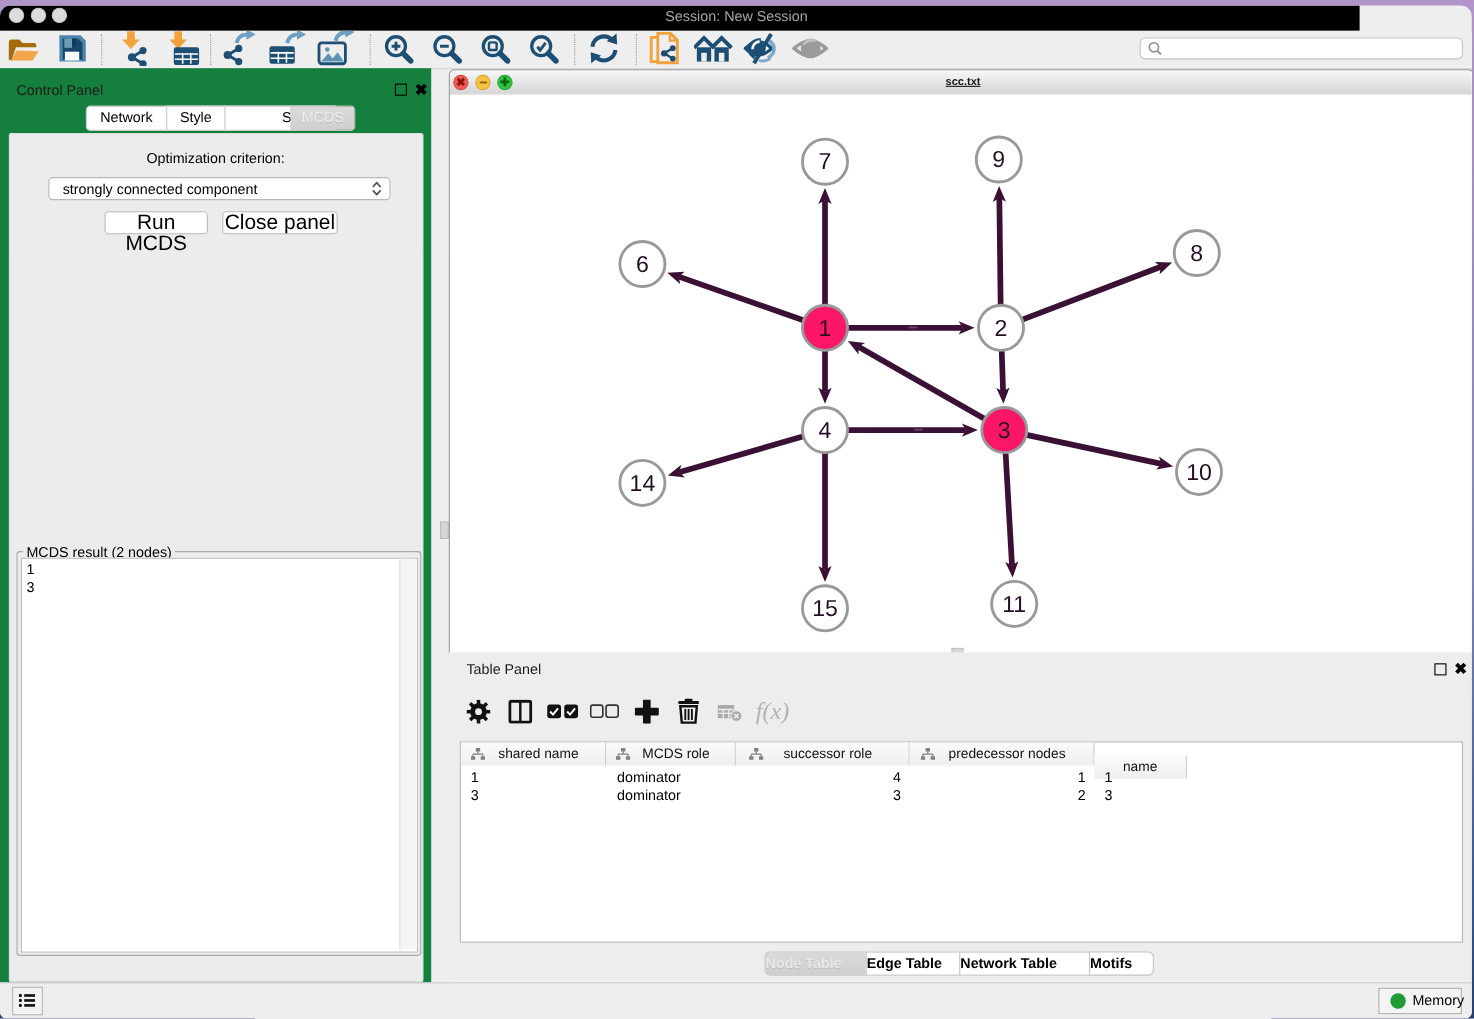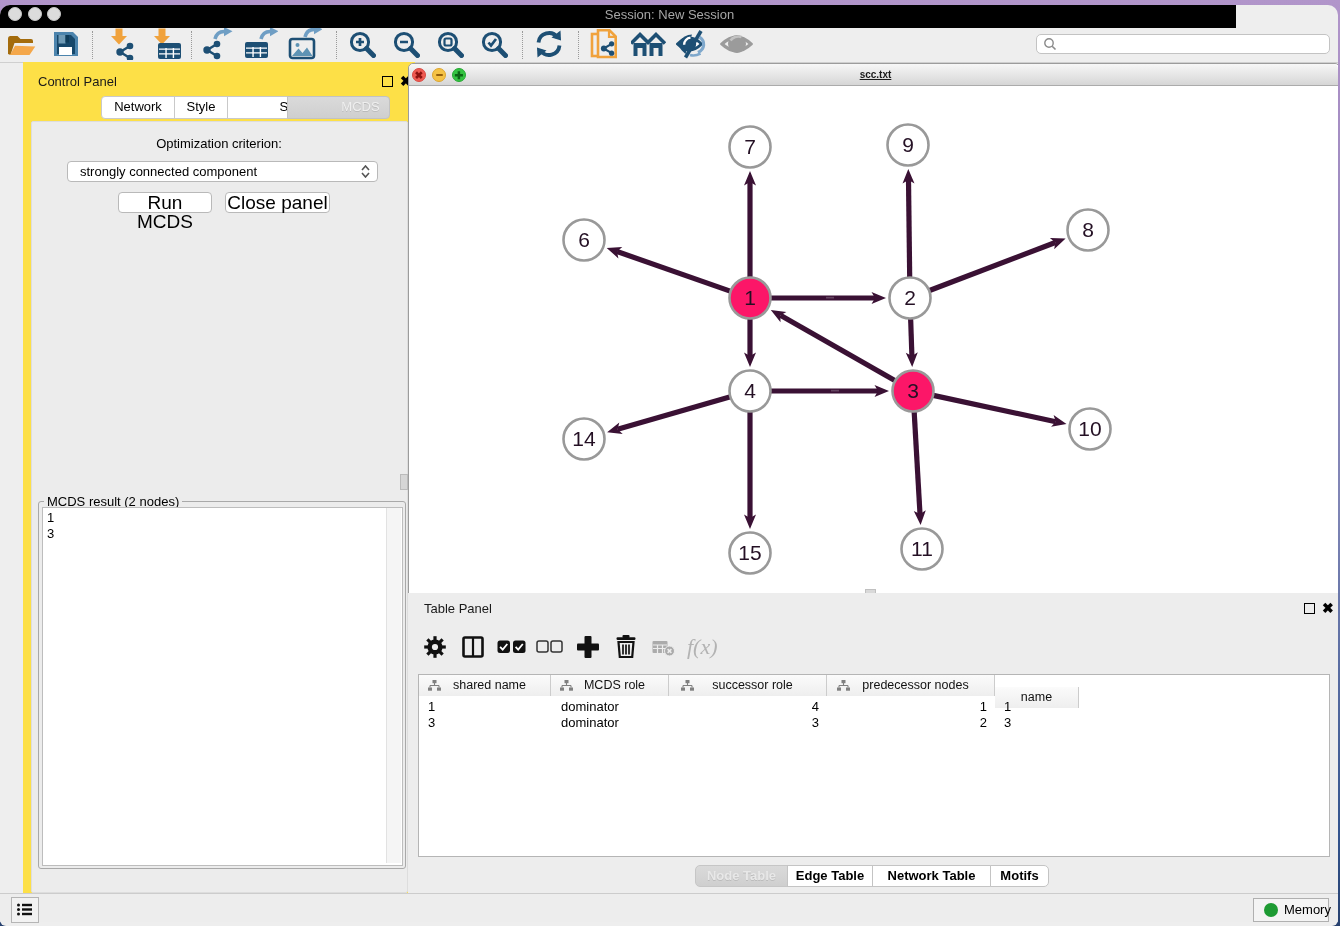--- a/index.html
+++ b/index.html
@@ -16,47 +16,47 @@
   background:#dcdcdc;border:1px solid #c6c6c6;}
 #wtitle{position:absolute;left:0;top:0;width:1339px;text-align:center;
   font-size:13px;color:#a6a6a6;line-height:20px;}
 
 #toolbar{position:absolute;left:0;top:23px;width:1339px;height:34px;background:#eeeeee;
   border-bottom:1px solid #cfcfcf;}
 .tsep{position:absolute;top:3px;height:28px;width:0;border-left:1px dotted #9a9a9a;}
 #search{position:absolute;left:1036px;top:6px;width:292px;height:18px;background:#ffffff;
   border:1px solid #c3c3c3;border-radius:5px;}
 
-#cpanel{position:absolute;left:0;top:57px;width:392px;height:836px;background:#fde047;margin-left:23px;}
+#cpanel{position:absolute;left:0;top:57px;width:392px;height:836px;background:#15803d;}
 #cp-inner{position:absolute;left:8px;top:59px;width:375px;height:770px;background:#ececec;
   border:1px solid #dddddd;border-radius:2px;}
 .ptitle{font-size:13px;color:#1a1a1a;}
 .tab{position:absolute;top:34px;height:21px;font-size:13px;line-height:20px;text-align:center;
   background:#ffffff;border:1px solid #c9c9c9;color:#000;}
 .seltab{background:linear-gradient(#dadada,#cfcfcf);color:#efefef;
-  text-shadow:0 1px 0 #bbb;border-color:#c2c2c2;padding-left:44px;}
+  text-shadow:0 1px 0 #bbb;border-color:#c2c2c2;}
 .btn{position:absolute;background:#ffffff;border:1px solid #b9b9b9;border-radius:4px;
   font-size:19px;text-align:center;color:#000;}
 
 #netframe{position:absolute;left:408px;top:58px;width:930px;height:531px;
   background:#ffffff;border:1px solid #9c9c9c;border-radius:5px 5px 0 0;}
 #nettitle{position:absolute;left:0;top:0;width:929px;height:21px;
   background:linear-gradient(#f7f7f7,#d6d6d6);border-bottom:1px solid #ababab;
   border-radius:5px 5px 0 0;}
 .mac{position:absolute;top:4px;width:12px;height:12px;border-radius:50%;
   font-size:10.5px;line-height:12.5px;text-align:center;font-weight:bold;}
 
 #tpanel{position:absolute;left:408px;top:588px;width:931px;height:300px;background:#ededed;}
 #ttable{position:absolute;left:10px;top:81px;width:910px;height:181px;background:#ffffff;
   border:1px solid #b5b5b5;}
 .th{position:absolute;top:0;height:21px;background:linear-gradient(#fbfbfb,#eeeeee);
   border-right:1px solid #cccccc;font-size:12.5px;line-height:21px;text-align:center;color:#111;}
 .td{position:absolute;font-size:13px;color:#000;height:16px;line-height:16px;}
 .btab{position:absolute;top:272px;height:20px;background:#ffffff;border:1px solid #c4c4c4;
-  font-size:13px;font-weight:bold;line-height:20px;text-align:center;color:#000;}
+  font-size:13px;font-weight:bold;line-height:20px;text-align:left;color:#000;}
 
 #statusbar{position:absolute;left:0;top:888px;width:1339px;height:28px;background:#ededed;
   border-top:1px solid #cccccc;}
 </style>
 </head>
 <body>
 <div id="desk"></div>
 <div id="win">
   <div id="titlebar">
     <div class="tl" style="left:8px;"></div>

